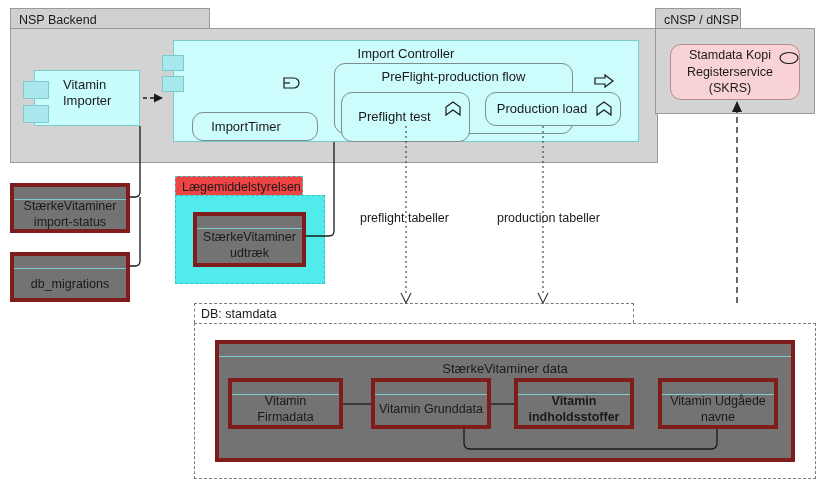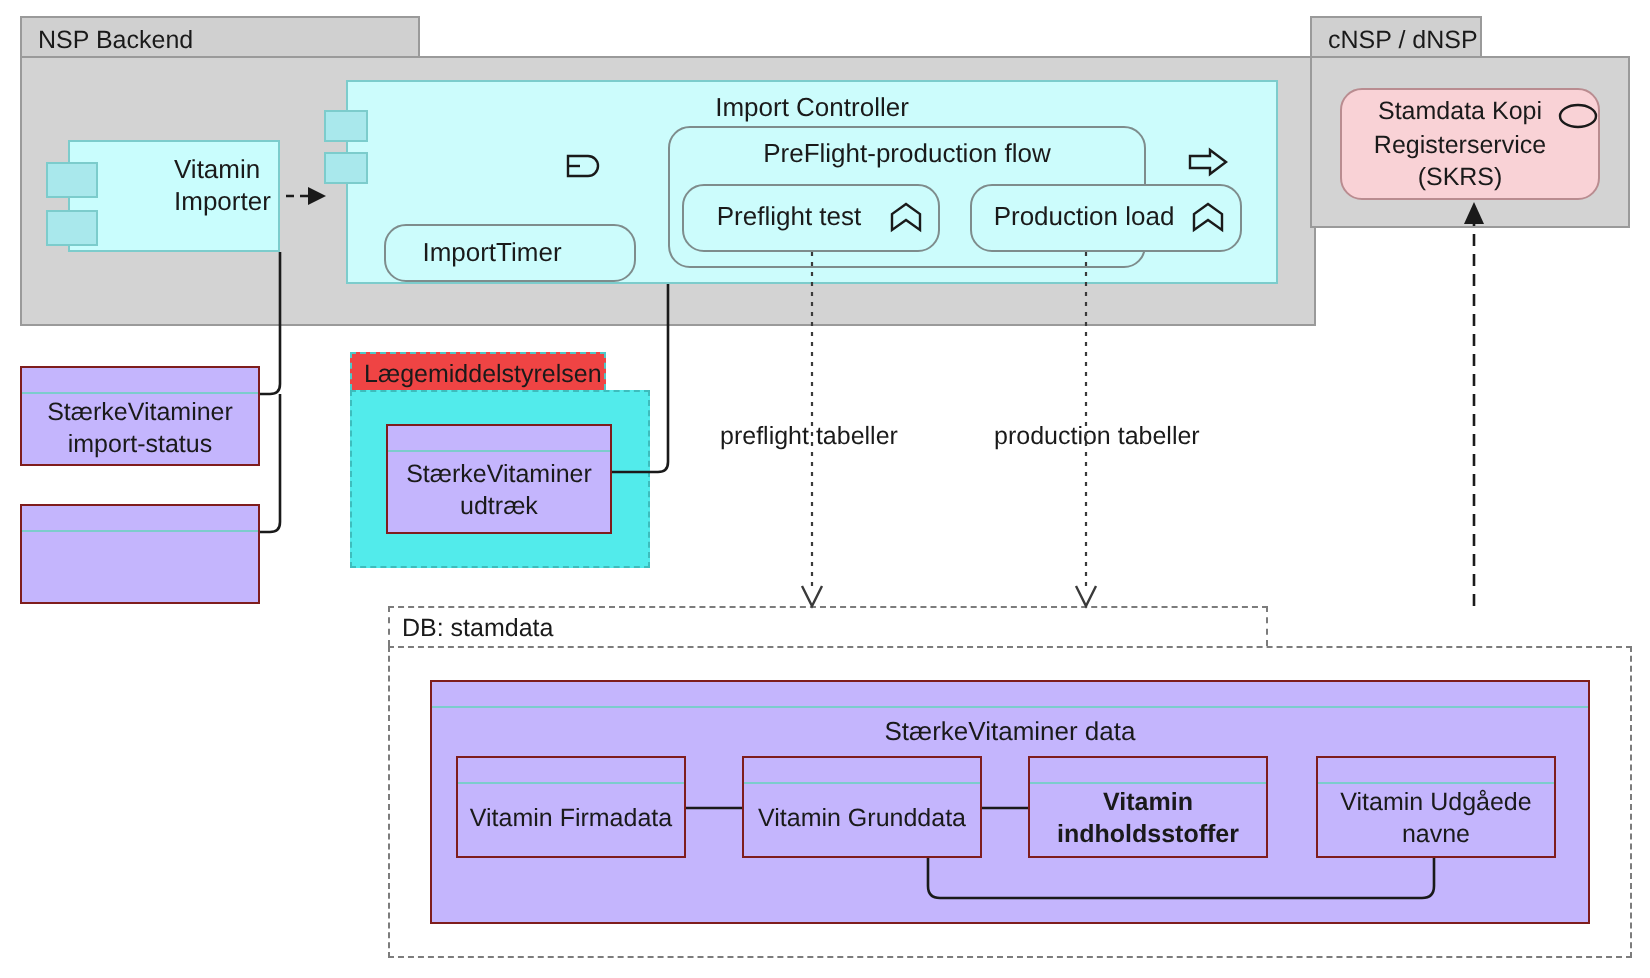--- a/index.html
+++ b/index.html
@@ -33,21 +33,21 @@
   }
   .lms-tab{background:#ef4444;border-color:#4fc8c8;}
   .lms-body{background:#52ebeb;border-color:#3dbdbd;}
 
   
   .component{
     position:absolute;box-sizing:border-box;
     background:#c9fdfd;border:1px solid #7ccccc;
     font-size:13px;
   }
-  .component .ctext{position:absolute;left:28px;right:4px;top:6px;line-height:1.2;margin-left:24px;}
+  .component .ctext{position:absolute;left:28px;right:4px;top:6px;line-height:1.2;}
   .ctab{
     position:absolute;left:-12px;width:26px;height:18px;
     background:#a9e8ec;border:1px solid #7ccccc;box-sizing:border-box;
   }
 
   
   .node-cyan{
     position:absolute;box-sizing:border-box;
     background:#ccfcfc;border:1px solid #7ccccc;
   }
@@ -74,21 +74,21 @@
     background:#ccfcfc;border:1px solid #7e8c8c;border-radius:11px;
   }
   .rgroup-title{
     position:absolute;left:0;right:0;top:6px;text-align:center;
     font-size:13px;line-height:1.15;
   }
 
   
   .tbl{
     position:absolute;box-sizing:border-box;
-    background:#c4b5fd;border:1px solid #7f1d1d;padding-left:44px;
+    background:#737373;border:4px solid #7f1d1d;padding-left:44px;
   }
   .tbl-hdr{
     position:absolute;left:0;right:0;top:0;height:13px;
     border-bottom:1px solid #7ccccc;box-sizing:border-box;
   }
   .tbl-lbl{
     position:absolute;left:2px;right:2px;top:13px;bottom:0;
     display:flex;align-items:center;justify-content:center;text-align:center;
     font-size:12.5px;line-height:1.25;padding:1px 2px;
   }
@@ -144,21 +144,21 @@
 
   <div class="rgroup" style="left:334px;top:63px;width:239px;height:71px;">
     <div class="rgroup-title">PreFlight-production flow</div>
   </div>
   <svg class="ov icn">
     <g transform="translate(604,81)" fill="none" stroke="#1a1a1a" stroke-width="1.2" stroke-linejoin="miter">
       <path d="M -9 -3 L 1 -3 L 1 -6 L 9 0 L 1 6 L 1 3 L -9 3 Z"></path>
     </g>
   </svg>
 
-  <div class="rnode" style="left:341px;top:92px;width:129px;height:34px;">
+  <div class="rnode" style="left:341px;top:92px;width:129px;height:50px;">
     <div class="rnode-lbl" style="padding-right:22px;">Preflight test</div>
   </div>
   <svg class="ov icn">
     <g transform="translate(453,109)" fill="none" stroke="#1a1a1a" stroke-width="1.2" stroke-linejoin="miter">
       <path d="M -7 6 L -7 -2 L 0 -7 L 7 -2 L 7 6 L 0 1 Z"></path>
     </g>
   </svg>
 
   <div class="rnode" style="left:485px;top:92px;width:136px;height:34px;">
     <div class="rnode-lbl" style="padding-right:22px;">Production load</div>
@@ -190,20 +190,25 @@
     <div class="tbl-lbl">
       <div>
         <div>StærkeVitaminer</div>
         <div>import-status</div>
       </div>
     </div>
   </div>
 
   <div class="tbl" style="left:10px;top:252px;width:120px;height:50px;">
     <div class="tbl-hdr"></div>
+    <div class="tbl-lbl tall">
+      <div style="width:100%;">
+        <div>db_migrations</div>
+      </div>
+    </div>
   </div>
 
   <div class="dgrp-tab lms-tab" style="left:175px;top:176px;width:128px;height:19px;">
     <span>Lægemiddelstyrelsen</span>
   </div>
   <div class="dgrp-body lms-body" style="left:175px;top:195px;width:150px;height:89px;"></div>
 
   <div class="tbl" style="left:193px;top:212px;width:113px;height:55px;">
     <div class="tbl-hdr"></div>
     <div class="tbl-lbl">

